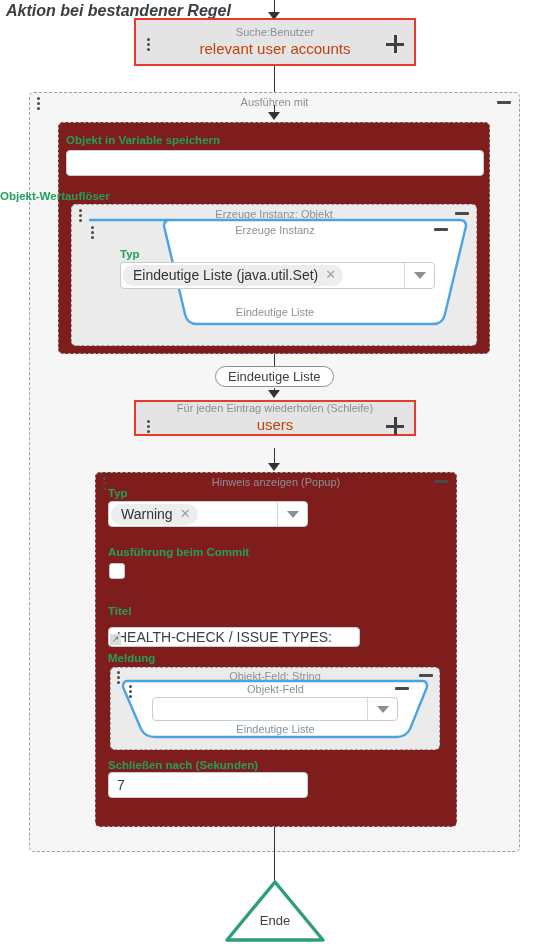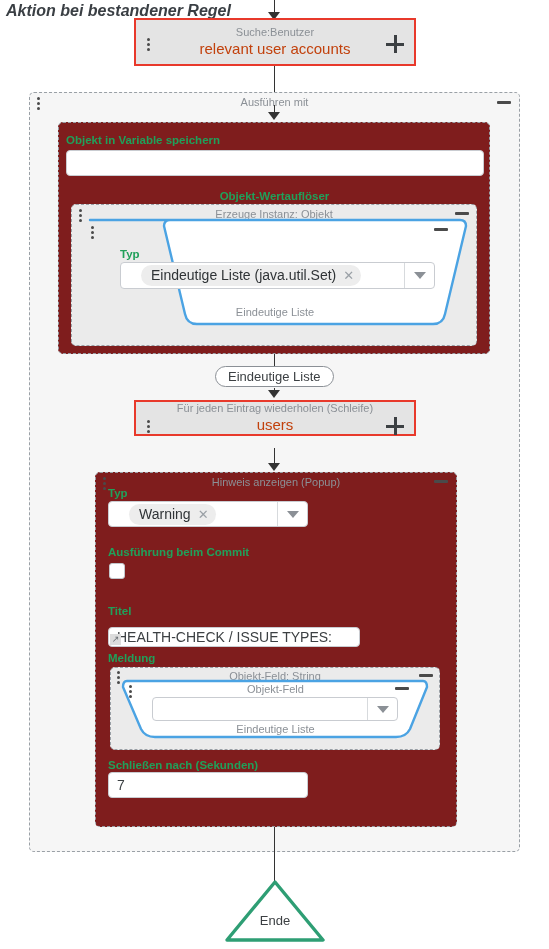--- a/index.html
+++ b/index.html
@@ -93,23 +93,23 @@
     background:#dcdcdc; color:#6b7075; font-size:9px; line-height:11px;
     text-align:center;
   }
 
   
   .sel {
     position:absolute; background:#fff; border:1px solid #c9ccd1; border-radius:4px;
     display:flex; align-items:center;
   }
   .chip {
-    margin-left:20px; background:#ededed; border-radius:11px;
+    margin-left:2px; background:#ededed; border-radius:11px;
     padding:2px 7px 3px 10px; font-size:14px; color:#2f3336;
-    display:flex; align-items:flex-end; gap:7px; white-space:nowrap;
+    display:flex; align-items:flex-start; gap:7px; white-space:nowrap;
   }
   .chip .x { color:#9aa0a6; font-size:13px; }
   .sel-arrow {
     position:absolute; right:0; top:0; bottom:0; width:30px;
     border-left:1px solid #d7dadd; display:flex; align-items:center; justify-content:center;
   }
   .caret {
     width:0; height:0; border-left:6px solid transparent;
     border-right:6px solid transparent; border-top:7px solid #8b9096;
   }
@@ -180,37 +180,38 @@
 <div class="conn" style="left:274px; top:105px; height:12px;"></div>
 <div class="arrowhead" style="left:268px; top:112px;"></div>
 
 <div class="dashbox g2" style="left:58px; top:122px; width:432px; height:232px;"></div>
 
 <div class="glabel" style="left:66px; top:134px;">Objekt in Variable speichern</div>
 <div class="tinput" style="left:66px; top:150px; width:418px; height:26px;">
   <div class="val"></div>
 </div>
 
-<div class="glabel" style="left:0; top:190px; width:549px; text-align:center; color:#20a05a;">Objekt-Wertauflöser</div>
+<div class="glabel" style="left:0; top:190px; width:549px; text-align:left; color:#20a05a;">Objekt-Wertauflöser</div>
 
 <div class="dashbox g3" style="left:71px; top:204px; width:406px; height:142px;">
   <div class="box-title" style="top:3px;">Erzeuge Instanz: Objekt</div>
   <div class="dots" style="left:6px; top:4px;">
     <i></i>
       <i></i>
       <i></i>
   </div>
   <div class="minus" style="right:7px; top:7px;"></div>
 </div>
 
 <div class="trap" style="left:80px; top:216px; width:390px; height:114px;">
   <svg width="390" height="114" viewBox="0 0 390 114">
     <path d="M 10 4 L 380 4 Q 386 4 386 10 L 365 98 Q 363 108 353 108 L 117 108 Q 107 108 105 98 L 84 10 Q 84 4 90 4 Z" fill="#ffffff" stroke="#4ba3e3" stroke-width="2.4" stroke-linejoin="round" transform="translate(0,0)"></path>
     <path d="M 8 5 C 8 3 10 3 12 3 L 378 3 C 382 3 384 5 383 9 L 362 97 C 360 105 354 106 348 106 L 122 106 C 114 106 110 104 108 97 L 87 9 C 86 5 88 3 92 3" fill="none" stroke="none"></path>
   </svg>
+  <div class="trap-title" style="top:8px;">Erzeuge Instanz</div>
   <div class="minus" style="right:22px; top:12px;"></div>
   <div class="dots" style="left:10px; top:10px;">
     <i></i>
       <i></i>
       <i></i>
   </div>
   <div class="trap-foot" style="top:90px;">Eindeutige Liste</div>
 </div>
 
 <div class="glabel" style="left:120px; top:248px;">Typ</div>

